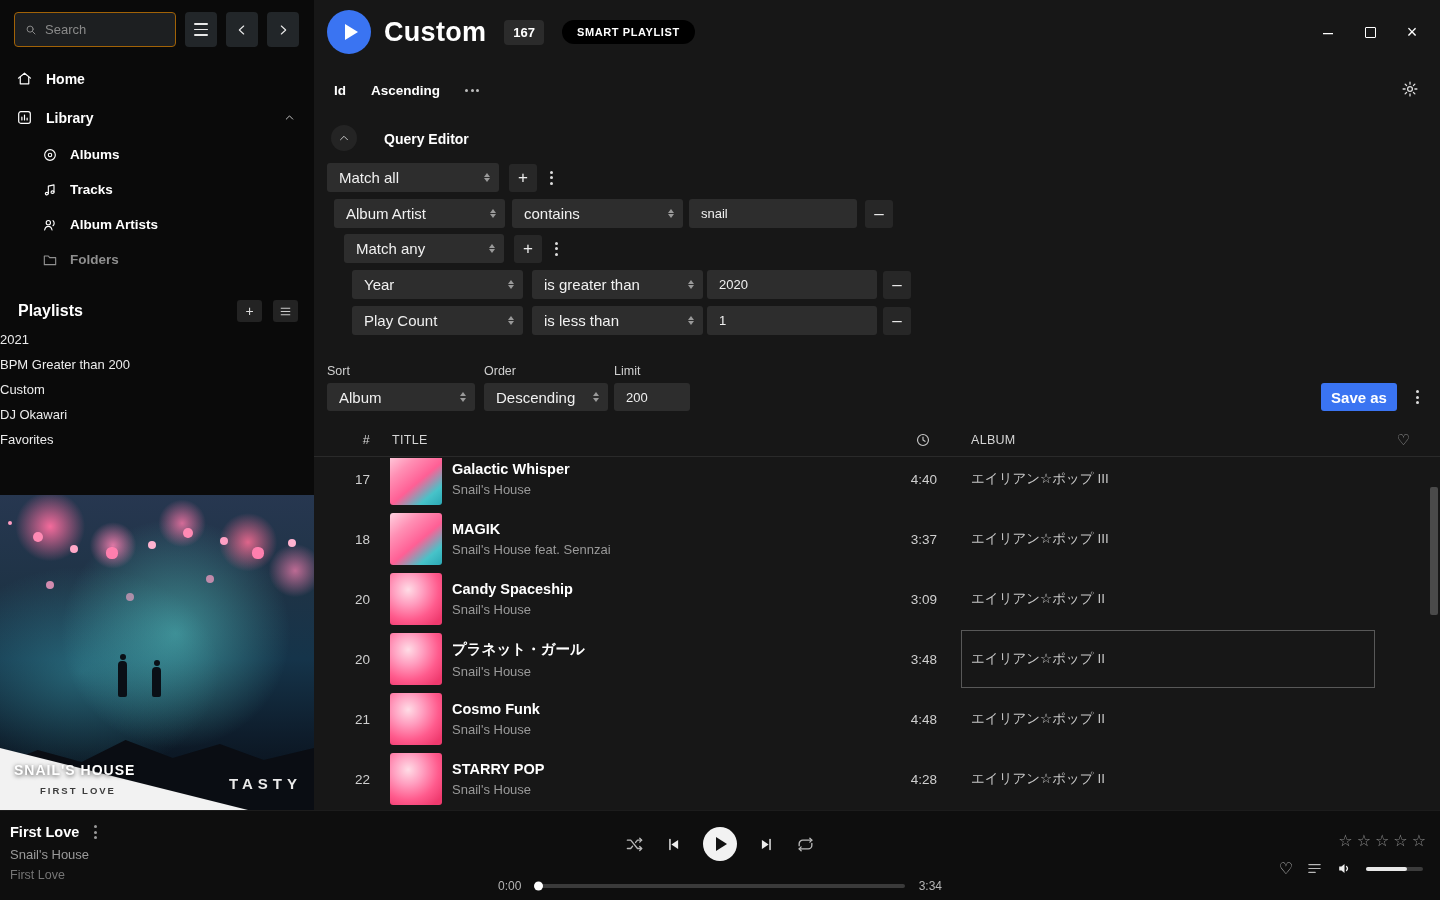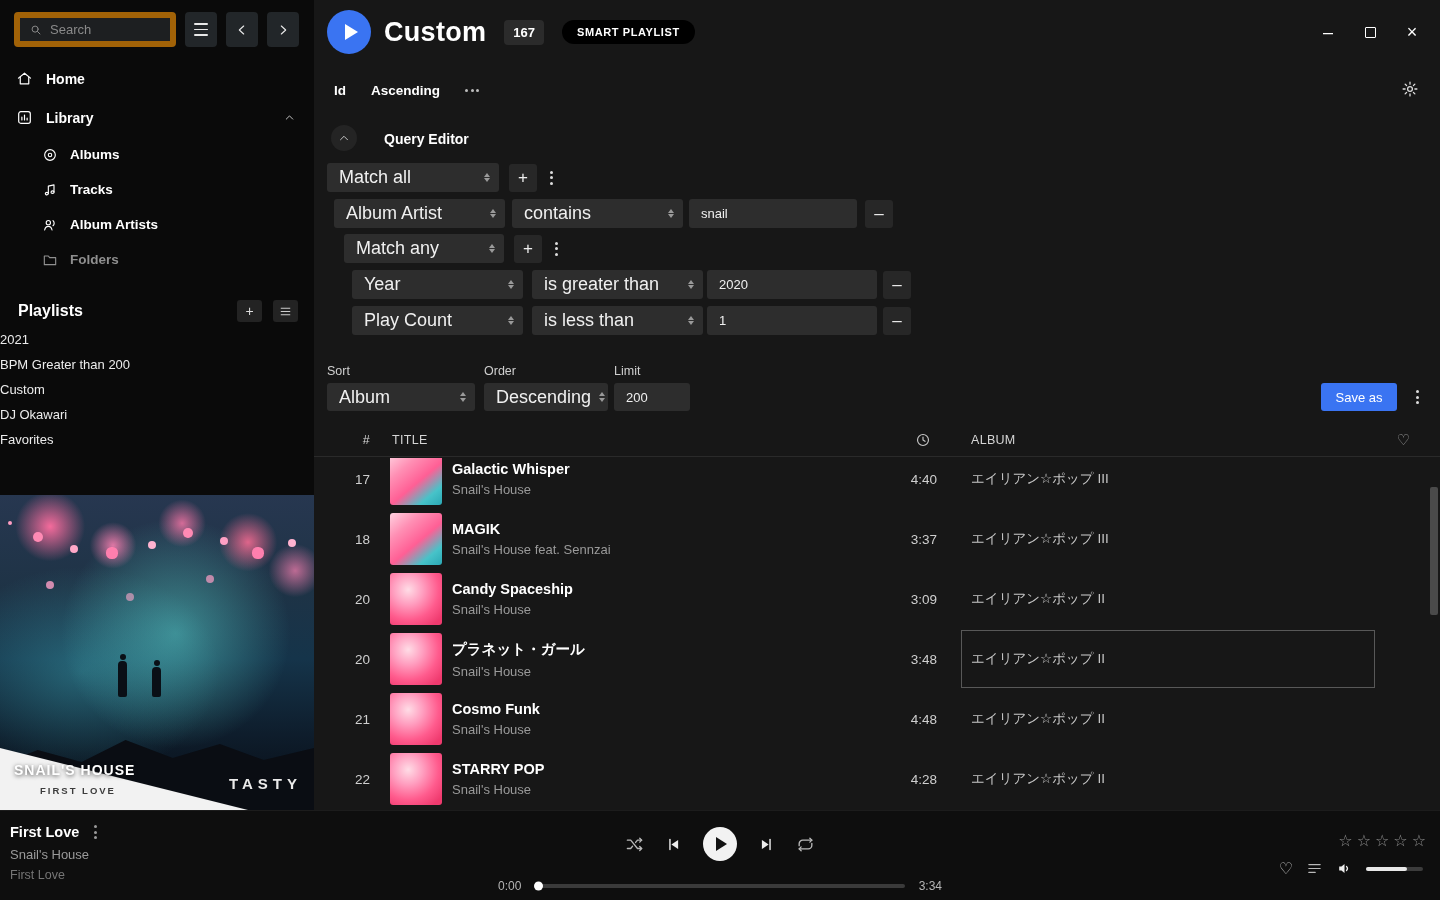--- a/index.html
+++ b/index.html
@@ -17,21 +17,21 @@
   .dots-h{display:inline-flex;gap:2.5px;align-items:center;background:none;border:none;color:inherit;cursor:pointer;}
   .dots-v i,.dots-h i{width:3px;height:3px;border-radius:50%;background:currentColor;display:block;}
   .updown{display:inline-flex;flex-direction:column;gap:1.5px;margin-left:8px;}
   .updown i{width:0;height:0;border-left:3.5px solid transparent;border-right:3.5px solid transparent;display:block;}
   .updown .u{border-bottom:4px solid #9a9a9a;}
   .updown .d{border-top:4px solid #9a9a9a;}
 
   
   .sidebar{position:absolute;left:0;top:0;width:314px;bottom:90px;background:#0a0a0a;}
   .sidebar-top{display:flex;gap:9px;padding:12px 15px 12px 14px;align-items:center;}
-  .search-box{width:162px;height:35px;background:#1d1f21;border:6px solid #a16207;border-radius:4px;display:flex;align-items:center;padding:0 9px;gap:7px;}
+  .search-box{width:162px;height:35px;background:#1d1f21;border:1px solid #a16207;border-radius:4px;display:flex;align-items:center;padding:0 9px;gap:7px;}
   .search-box svg{width:14px;height:14px;color:#8a8a8a;flex:none;}
   .search-box input{background:transparent;border:none;outline:none;color:#ddd;font-size:13px;width:100%;font-family:inherit;}
   .search-box input::placeholder{color:#8a8a8a;}
   .icon-btn{width:32px;height:35px;background:#222629;border:none;border-radius:4px;color:#e8e8e8;display:flex;align-items:center;justify-content:center;cursor:pointer;flex:none;}
   .burger{display:inline-flex;flex-direction:column;gap:3.5px;}
   .burger i{display:block;width:14px;height:1.7px;background:#e8e8e8;border-radius:1px;}
   .icon-btn svg{width:16px;height:16px;}
 
   .nav-item{display:flex;align-items:center;gap:13px;padding:0 18px 0 16px;height:39px;font-size:14px;font-weight:700;color:#fff;cursor:pointer;}
   .nav-item svg{width:17px;height:17px;flex:none;}
@@ -94,30 +94,30 @@
   .toolbar .tb-btn{background:none;border:none;color:#fff;font-weight:700;font-size:13.5px;font-family:inherit;cursor:pointer;}
   .toolbar .dots-h{color:#bdbdbd;}
   .gear-btn{position:absolute;top:80px;right:21px;background:none;border:none;color:#dedede;cursor:pointer;}
   .gear-btn svg{width:18px;height:18px;}
 
   .qe-collapse{position:absolute;left:17px;top:125px;width:26px;height:26px;border-radius:13px;background:#242424;border:none;color:#ddd;display:flex;align-items:center;justify-content:center;cursor:pointer;}
   .qe-collapse svg{width:12px;height:12px;}
   .qe-title{position:absolute;left:70px;top:131px;font-size:14px;font-weight:700;}
 
   .qe-row{position:absolute;display:flex;align-items:center;}
-  .select{height:29px;background:#2d2d2d;border-radius:3px;display:flex;align-items:center;justify-content:space-between;padding:0 9px 0 12px;font-size:18px;color:#f0f0f0;cursor:pointer;}
+  .select{height:29px;background:#2d2d2d;border-radius:3px;display:flex;align-items:center;justify-content:space-between;padding:0 9px 0 12px;font-size:15px;color:#f0f0f0;cursor:pointer;}
   .text-input{height:29px;background:#2d2d2d;border:none;border-radius:3px;color:#f0f0f0;font-size:13px;padding:0 12px;outline:none;font-family:inherit;}
   .sq-btn{width:28px;height:28px;background:#272727;border:none;border-radius:3px;color:#eee;display:flex;align-items:center;justify-content:center;font-size:17px;cursor:pointer;flex:none;}
   .g1{left:13px;top:163px;} .r1{left:20px;top:199px;}
   .g2{left:30px;top:234px;} .r2{left:38px;top:270px;} .r3{left:38px;top:306px;align-items:flex-end;}
 
   .sort-label{position:absolute;top:364px;font-size:12.5px;color:#cfcfcf;}
   .lab-sort{left:13px;} .lab-order{left:170px;} .lab-limit{left:300px;}
   .sort-controls{position:absolute;left:13px;right:0;top:383px;display:flex;align-items:center;padding-right:21px;}
-  .save-btn{margin-left:auto;width:76px;height:28px;background:#3a74f2;border:none;border-radius:3px;color:#fff;font-size:13px;font-weight:400;font-family:inherit;cursor:pointer;}
+  .save-btn{margin-left:auto;width:76px;height:28px;background:#3a74f2;border:none;border-radius:3px;color:#fff;font-size:15px;font-weight:700;font-family:inherit;cursor:pointer;}
   .sort-controls .dots-v{margin-left:19px;color:#ddd;}
 
   .grid6{display:grid;grid-template-columns:62px 76px 1fr 95px 430px 73px;align-items:center;}
   .table-head{position:absolute;left:0;right:0;top:424px;height:33px;border-bottom:1px solid #2a2a2a;color:#d6d6d6;font-size:12.5px;letter-spacing:.3px;}
   .table-head .h-num{text-align:right;padding-right:6px;}
   .table-head .h-title{grid-column:2 / span 2;padding-left:16px;}
   .table-head .h-clock{justify-self:end;margin-right:6px;color:#c9c9c9;}
   .table-head .h-clock svg{width:16px;height:16px;}
   .table-head .h-album{padding-left:34px;}
   .table-head .h-heart{justify-self:center;color:#9a9a9a;font-size:15px;font-family:"DejaVu Sans",sans-serif;}

